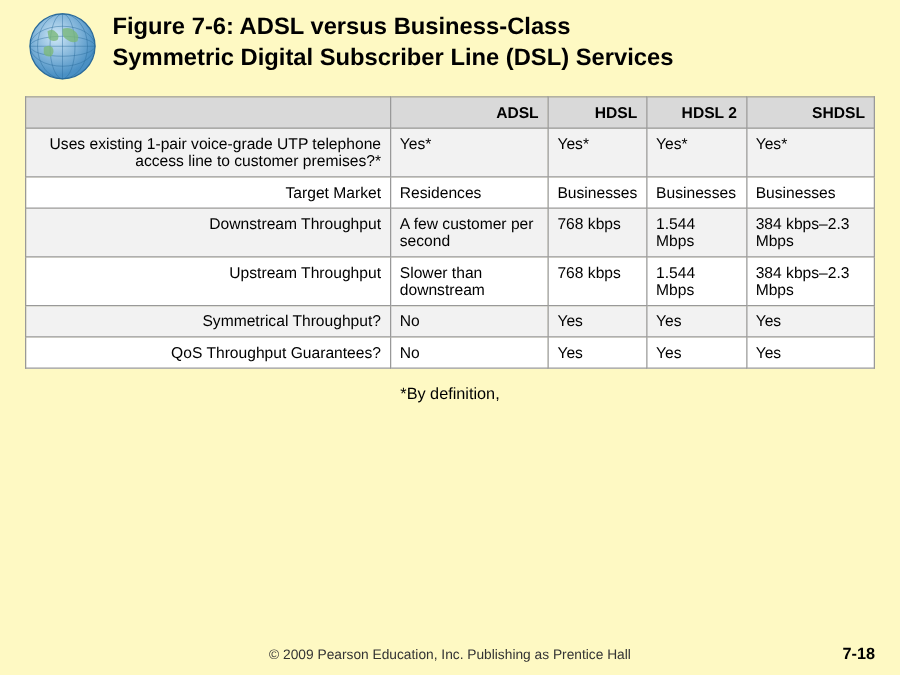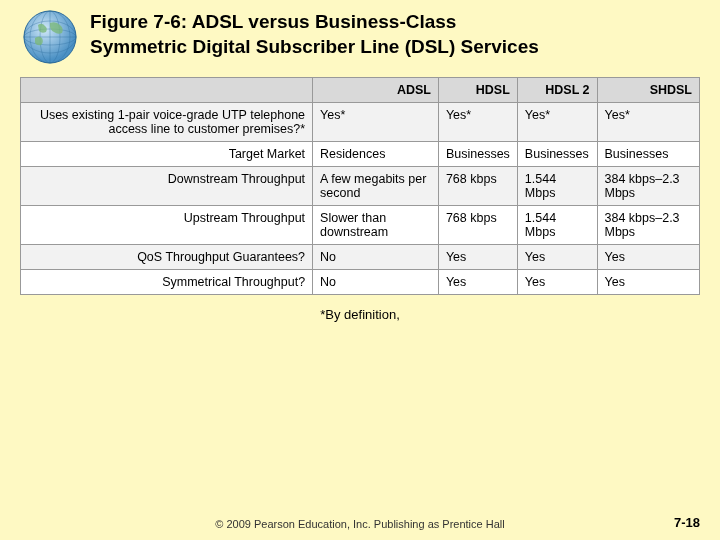--- a/index.html
+++ b/index.html
@@ -171,41 +171,41 @@
         </tr>
         <tr>
           <td>Target Market</td>
           <td>Residences</td>
           <td>Businesses</td>
           <td>Businesses</td>
           <td>Businesses</td>
         </tr>
         <tr>
           <td>Downstream Throughput</td>
-          <td>A few megabits per second</td>
+          <td>A few customer per second</td>
           <td>768 kbps</td>
           <td>1.544 Mbps</td>
           <td>384 kbps–2.3 Mbps</td>
         </tr>
         <tr>
           <td>Upstream Throughput</td>
           <td>Slower than downstream</td>
           <td>768 kbps</td>
           <td>1.544 Mbps</td>
           <td>384 kbps–2.3 Mbps</td>
         </tr>
         <tr>
+          <td>Symmetrical Throughput?</td>
+          <td>No</td>
+          <td>Yes</td>
+          <td>Yes</td>
+          <td>Yes</td>
+        </tr>
+        <tr>
           <td>QoS Throughput Guarantees?</td>
-          <td>No</td>
-          <td>Yes</td>
-          <td>Yes</td>
-          <td>Yes</td>
-        </tr>
-        <tr>
-          <td>Symmetrical Throughput?</td>
           <td>No</td>
           <td>Yes</td>
           <td>Yes</td>
           <td>Yes</td>
         </tr>
       </tbody>
   </table>
 
   <div class="footnote">
     <span>*By definition,</span><br>

